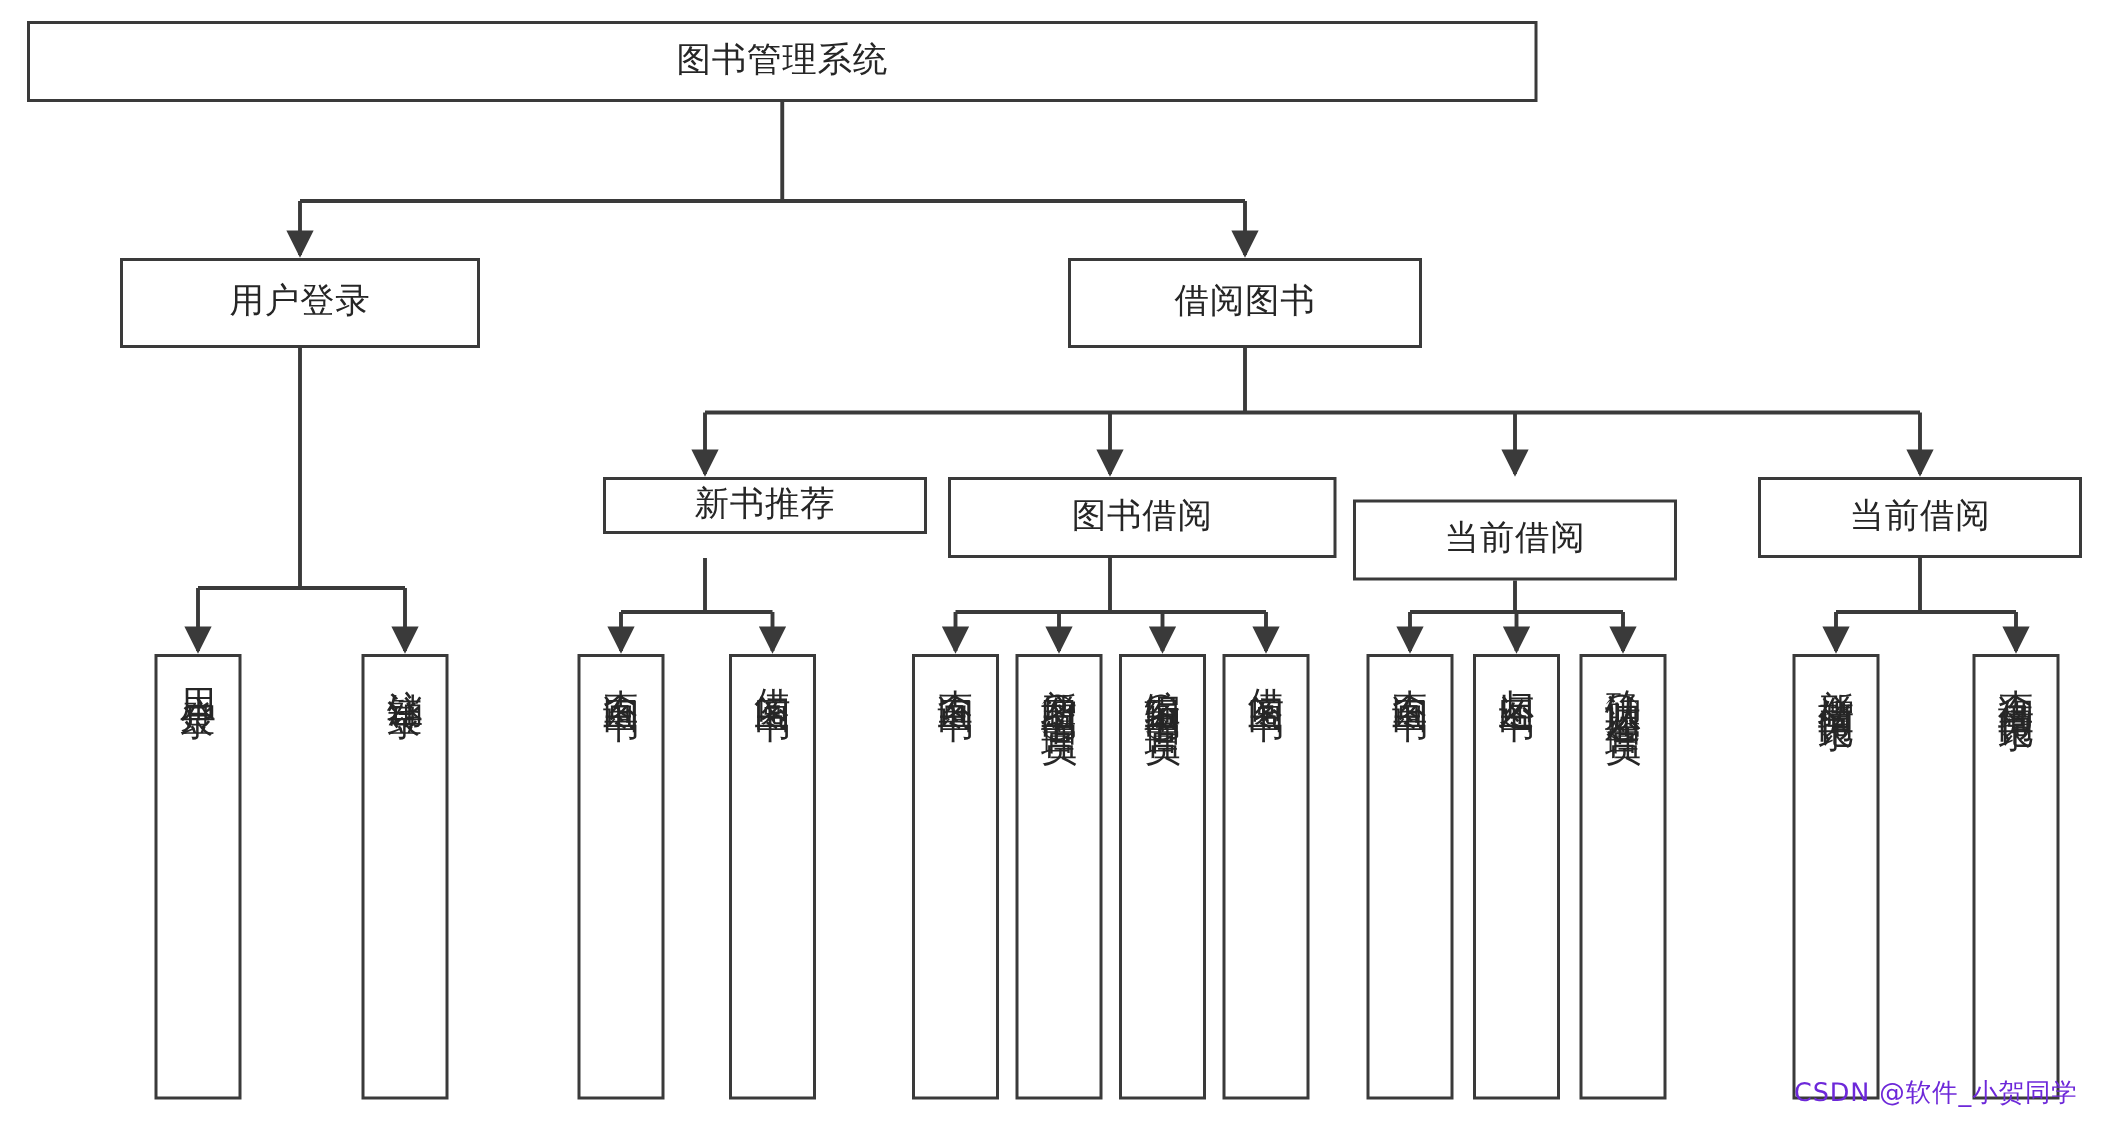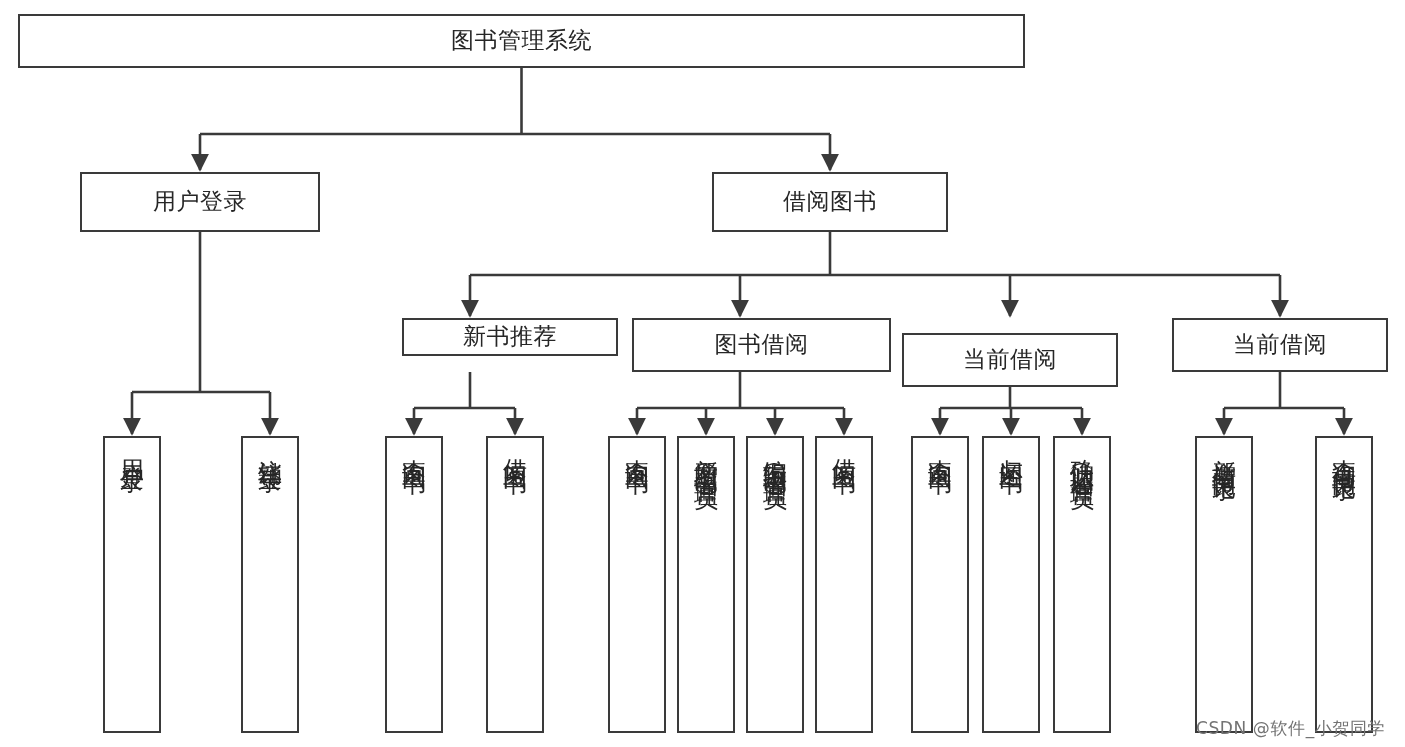--- a/index.html
+++ b/index.html
@@ -60,21 +60,21 @@
     text-orientation: upright;
     font-size: 24px;
     letter-spacing: 4px;
     line-height: 1;
     margin: 0 auto;
     padding: 2px 0;
   }
   .watermark {
     position: absolute;
     font-size: 17px;
-    color: #737373;
+    color: #6d28d9;
     letter-spacing: 0.6px;
     white-space: nowrap;
     z-index: 5;
     font-family: "DejaVu Sans", "Liberation Sans", sans-serif;
   }
 </style>
 </head>
 <body>
 
 <div id="canvas">

